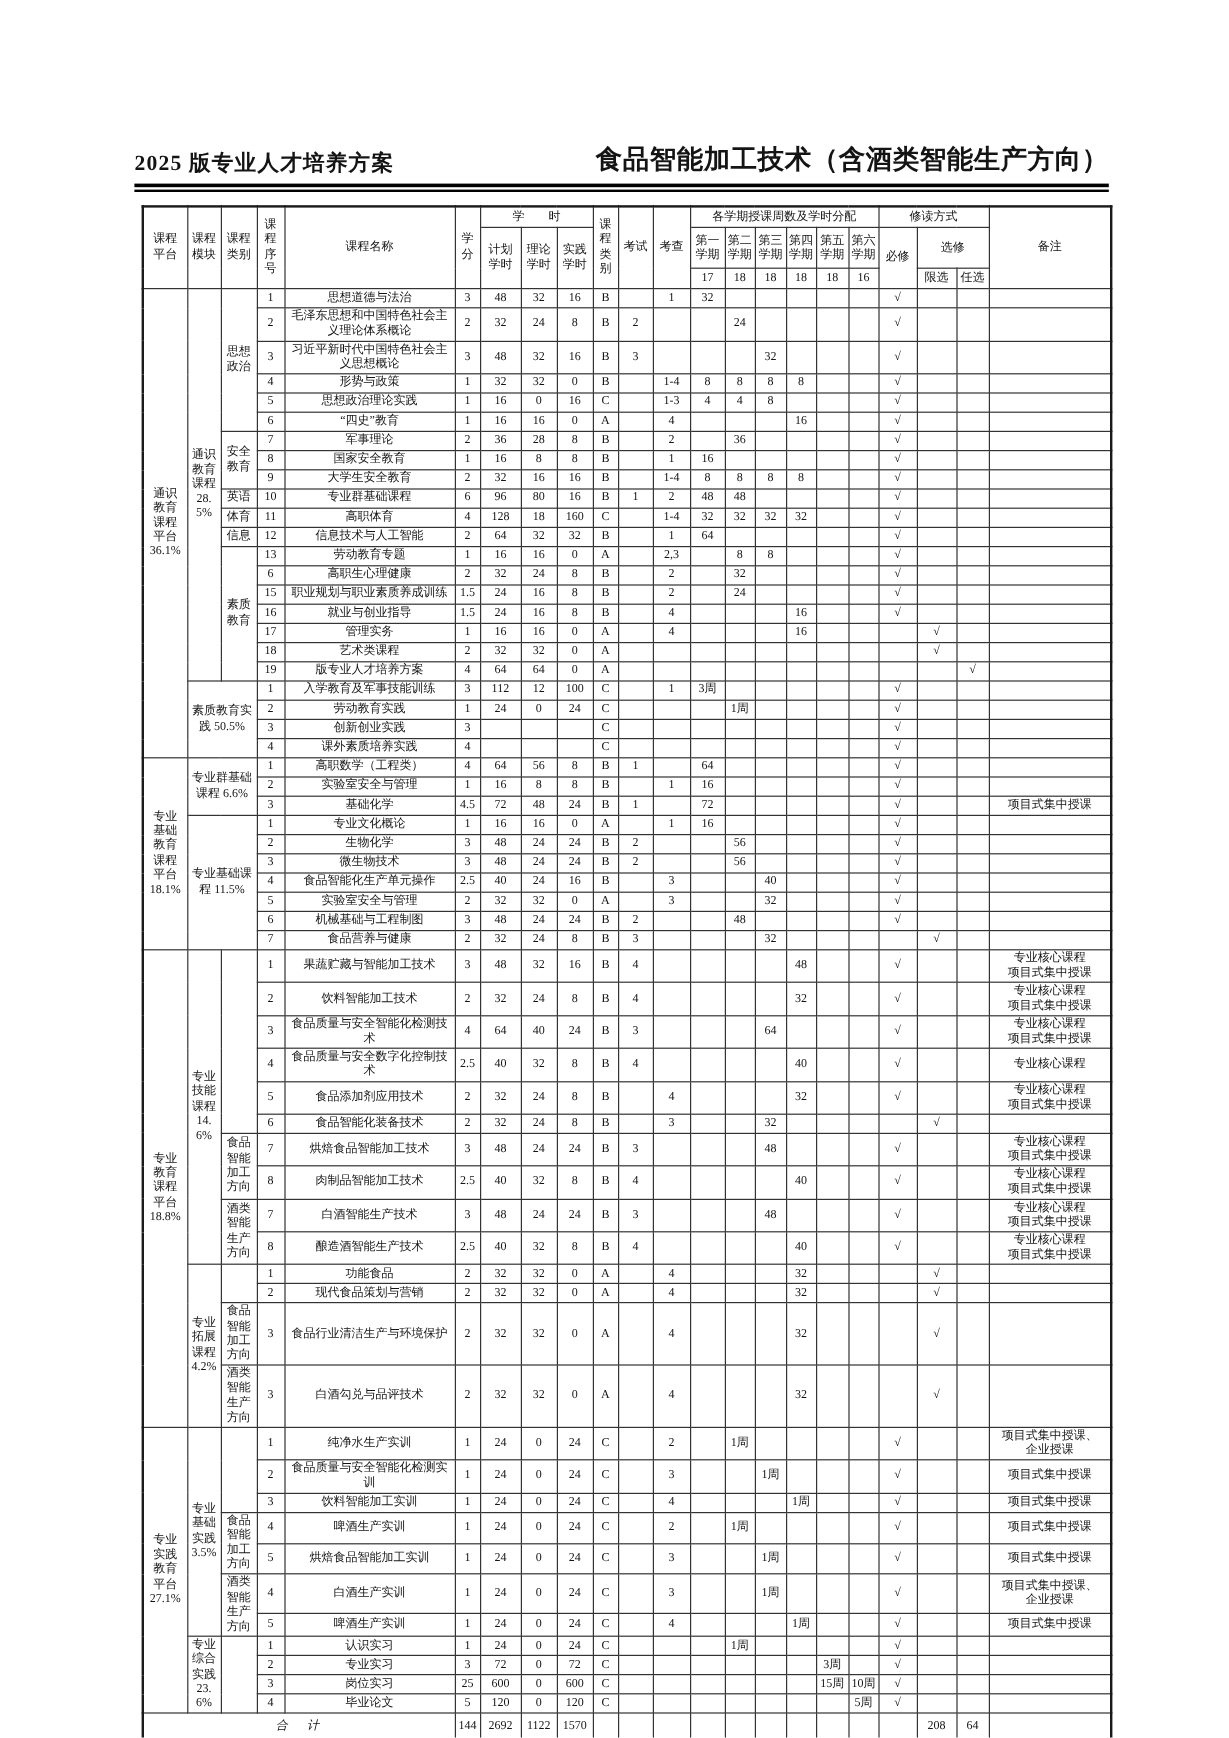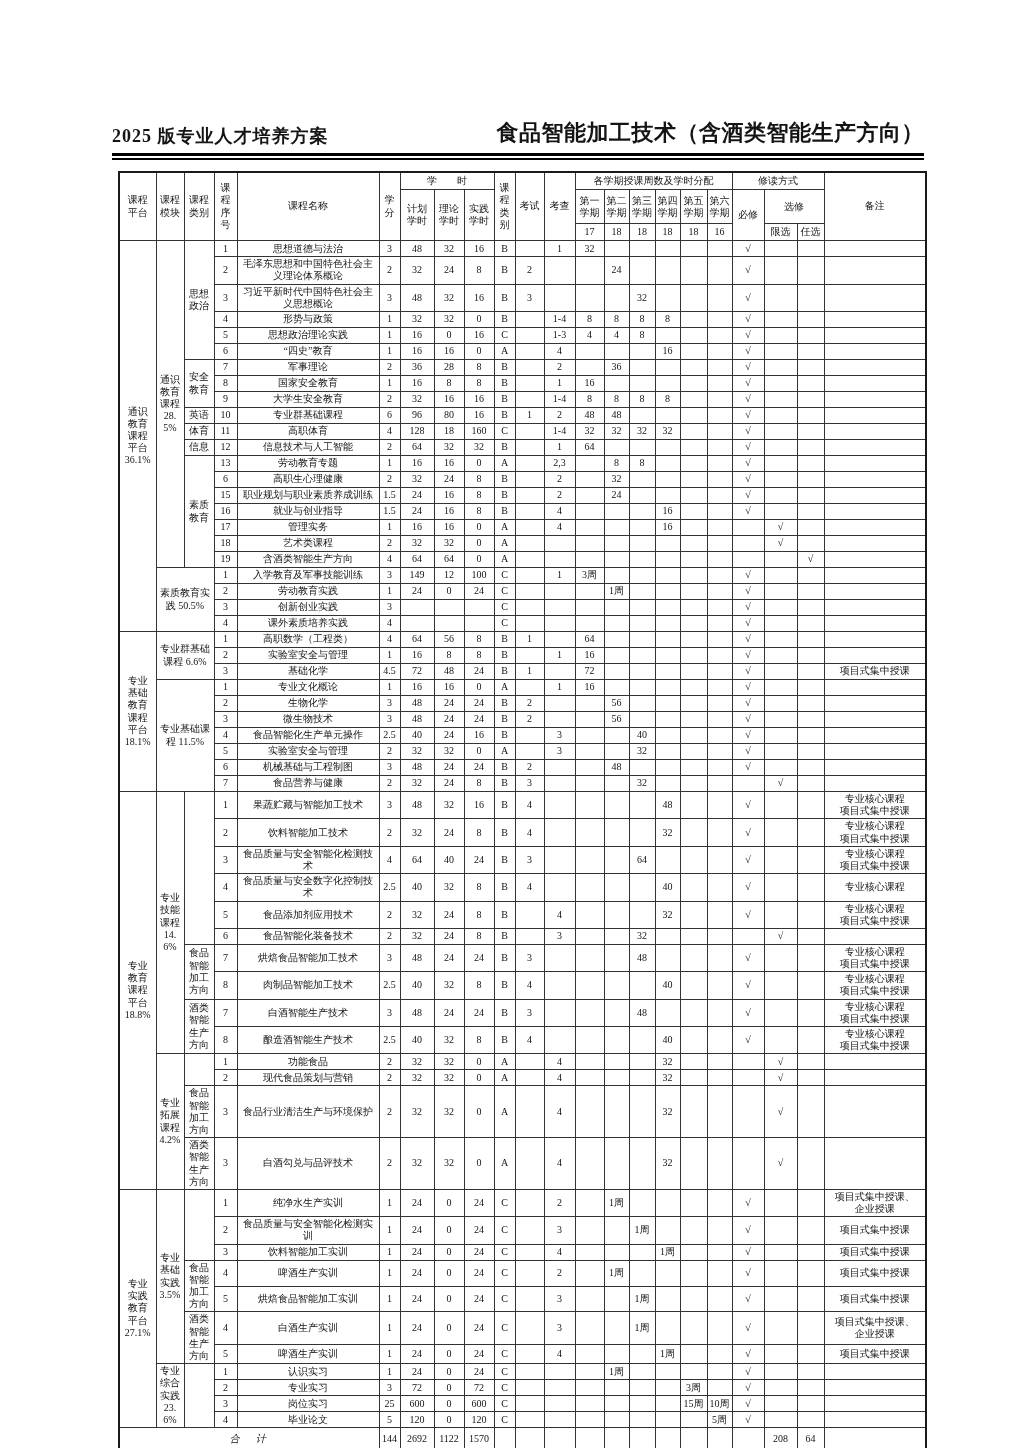--- a/index.html
+++ b/index.html
@@ -518,21 +518,21 @@
           <td></td>
           <td></td>
           <td></td>
           <td class="check"></td>
           <td class="check">√</td>
           <td class="check"></td>
           <td class="note"></td>
         </tr>
         <tr>
           <td>19</td>
-          <td class="cname">含酒类智能生产方向</td>
+          <td class="cname">版专业人才培养方案</td>
           <td>4</td>
           <td>64</td>
           <td>64</td>
           <td>0</td>
           <td>A</td>
           <td></td>
           <td></td>
           <td></td>
           <td></td>
           <td></td>
@@ -542,21 +542,21 @@
           <td class="check"></td>
           <td class="check"></td>
           <td class="check">√</td>
           <td class="note"></td>
         </tr>
         <tr>
           <td class="vlabel" rowspan="4" colspan="2">素质教育实践 50.5%</td>
           <td>1</td>
           <td class="cname">入学教育及军事技能训练</td>
           <td>3</td>
-          <td>149</td>
+          <td>112</td>
           <td>12</td>
           <td>100</td>
           <td>C</td>
           <td></td>
           <td>1</td>
           <td>3周</td>
           <td></td>
           <td></td>
           <td></td>
           <td></td>

